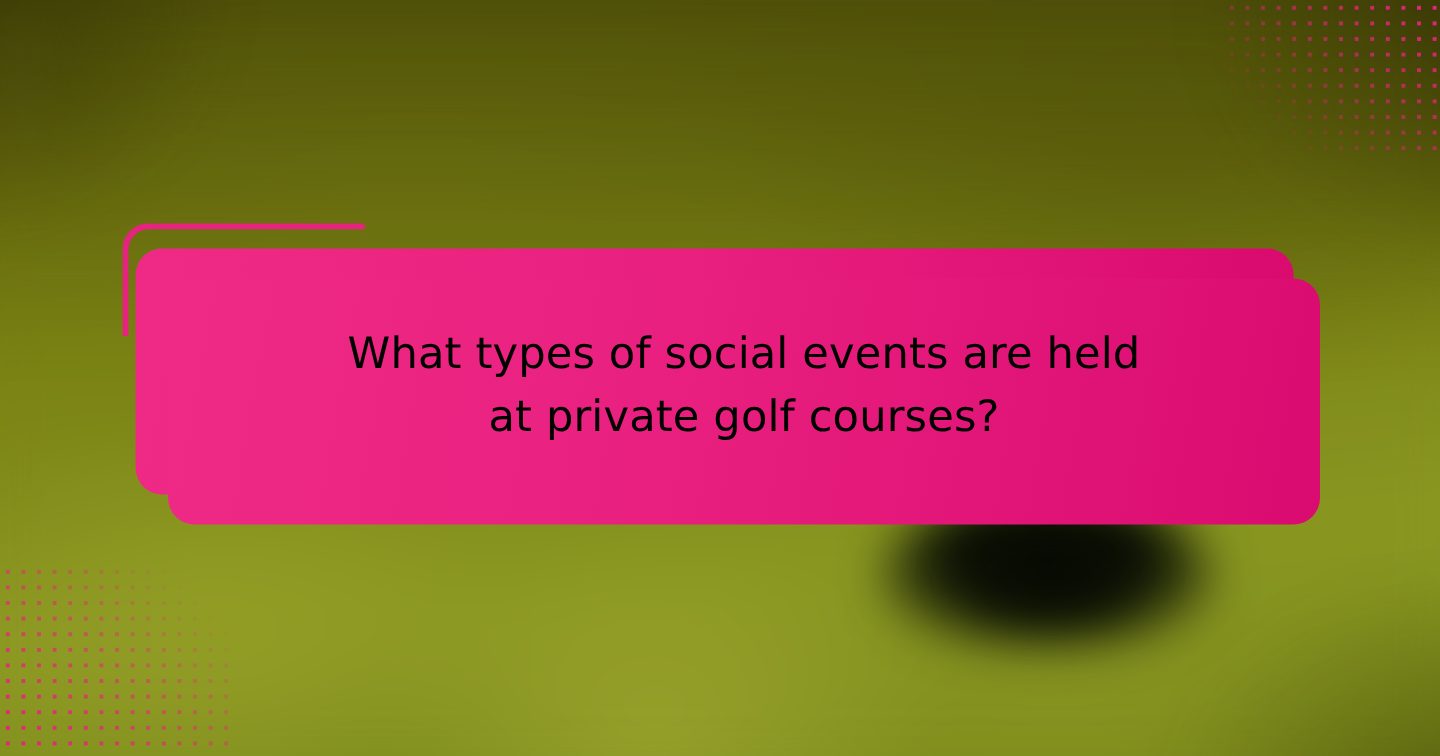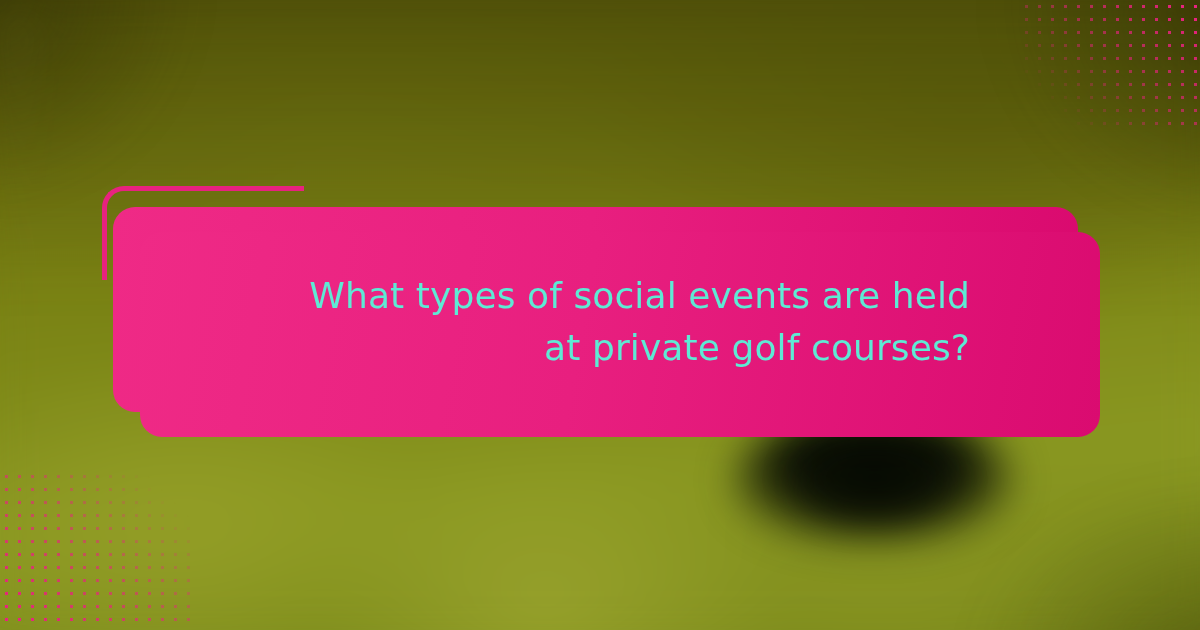--- a/index.html
+++ b/index.html
@@ -157,27 +157,26 @@
     height: 230px;
     display: flex;
     align-items: center;
     justify-content: center;
     text-align: center;
     padding: 0 70px;
     box-sizing: border-box;
   }
 
   .headline-text {
-    color: #5eead4;
+    color: #000000;
     font-size: 36px;
     line-height: 52px;
     font-weight: 400;
     letter-spacing: 0.1px;
     max-width: 700px;
-    text-align: right;
   }
 </style>
 </head>
 <body>
 
 <div id="stage">
 
   <div class="bg-base"></div>
   <div class="bg-shade-top"></div>
   <div class="bg-shade-corners"></div>

